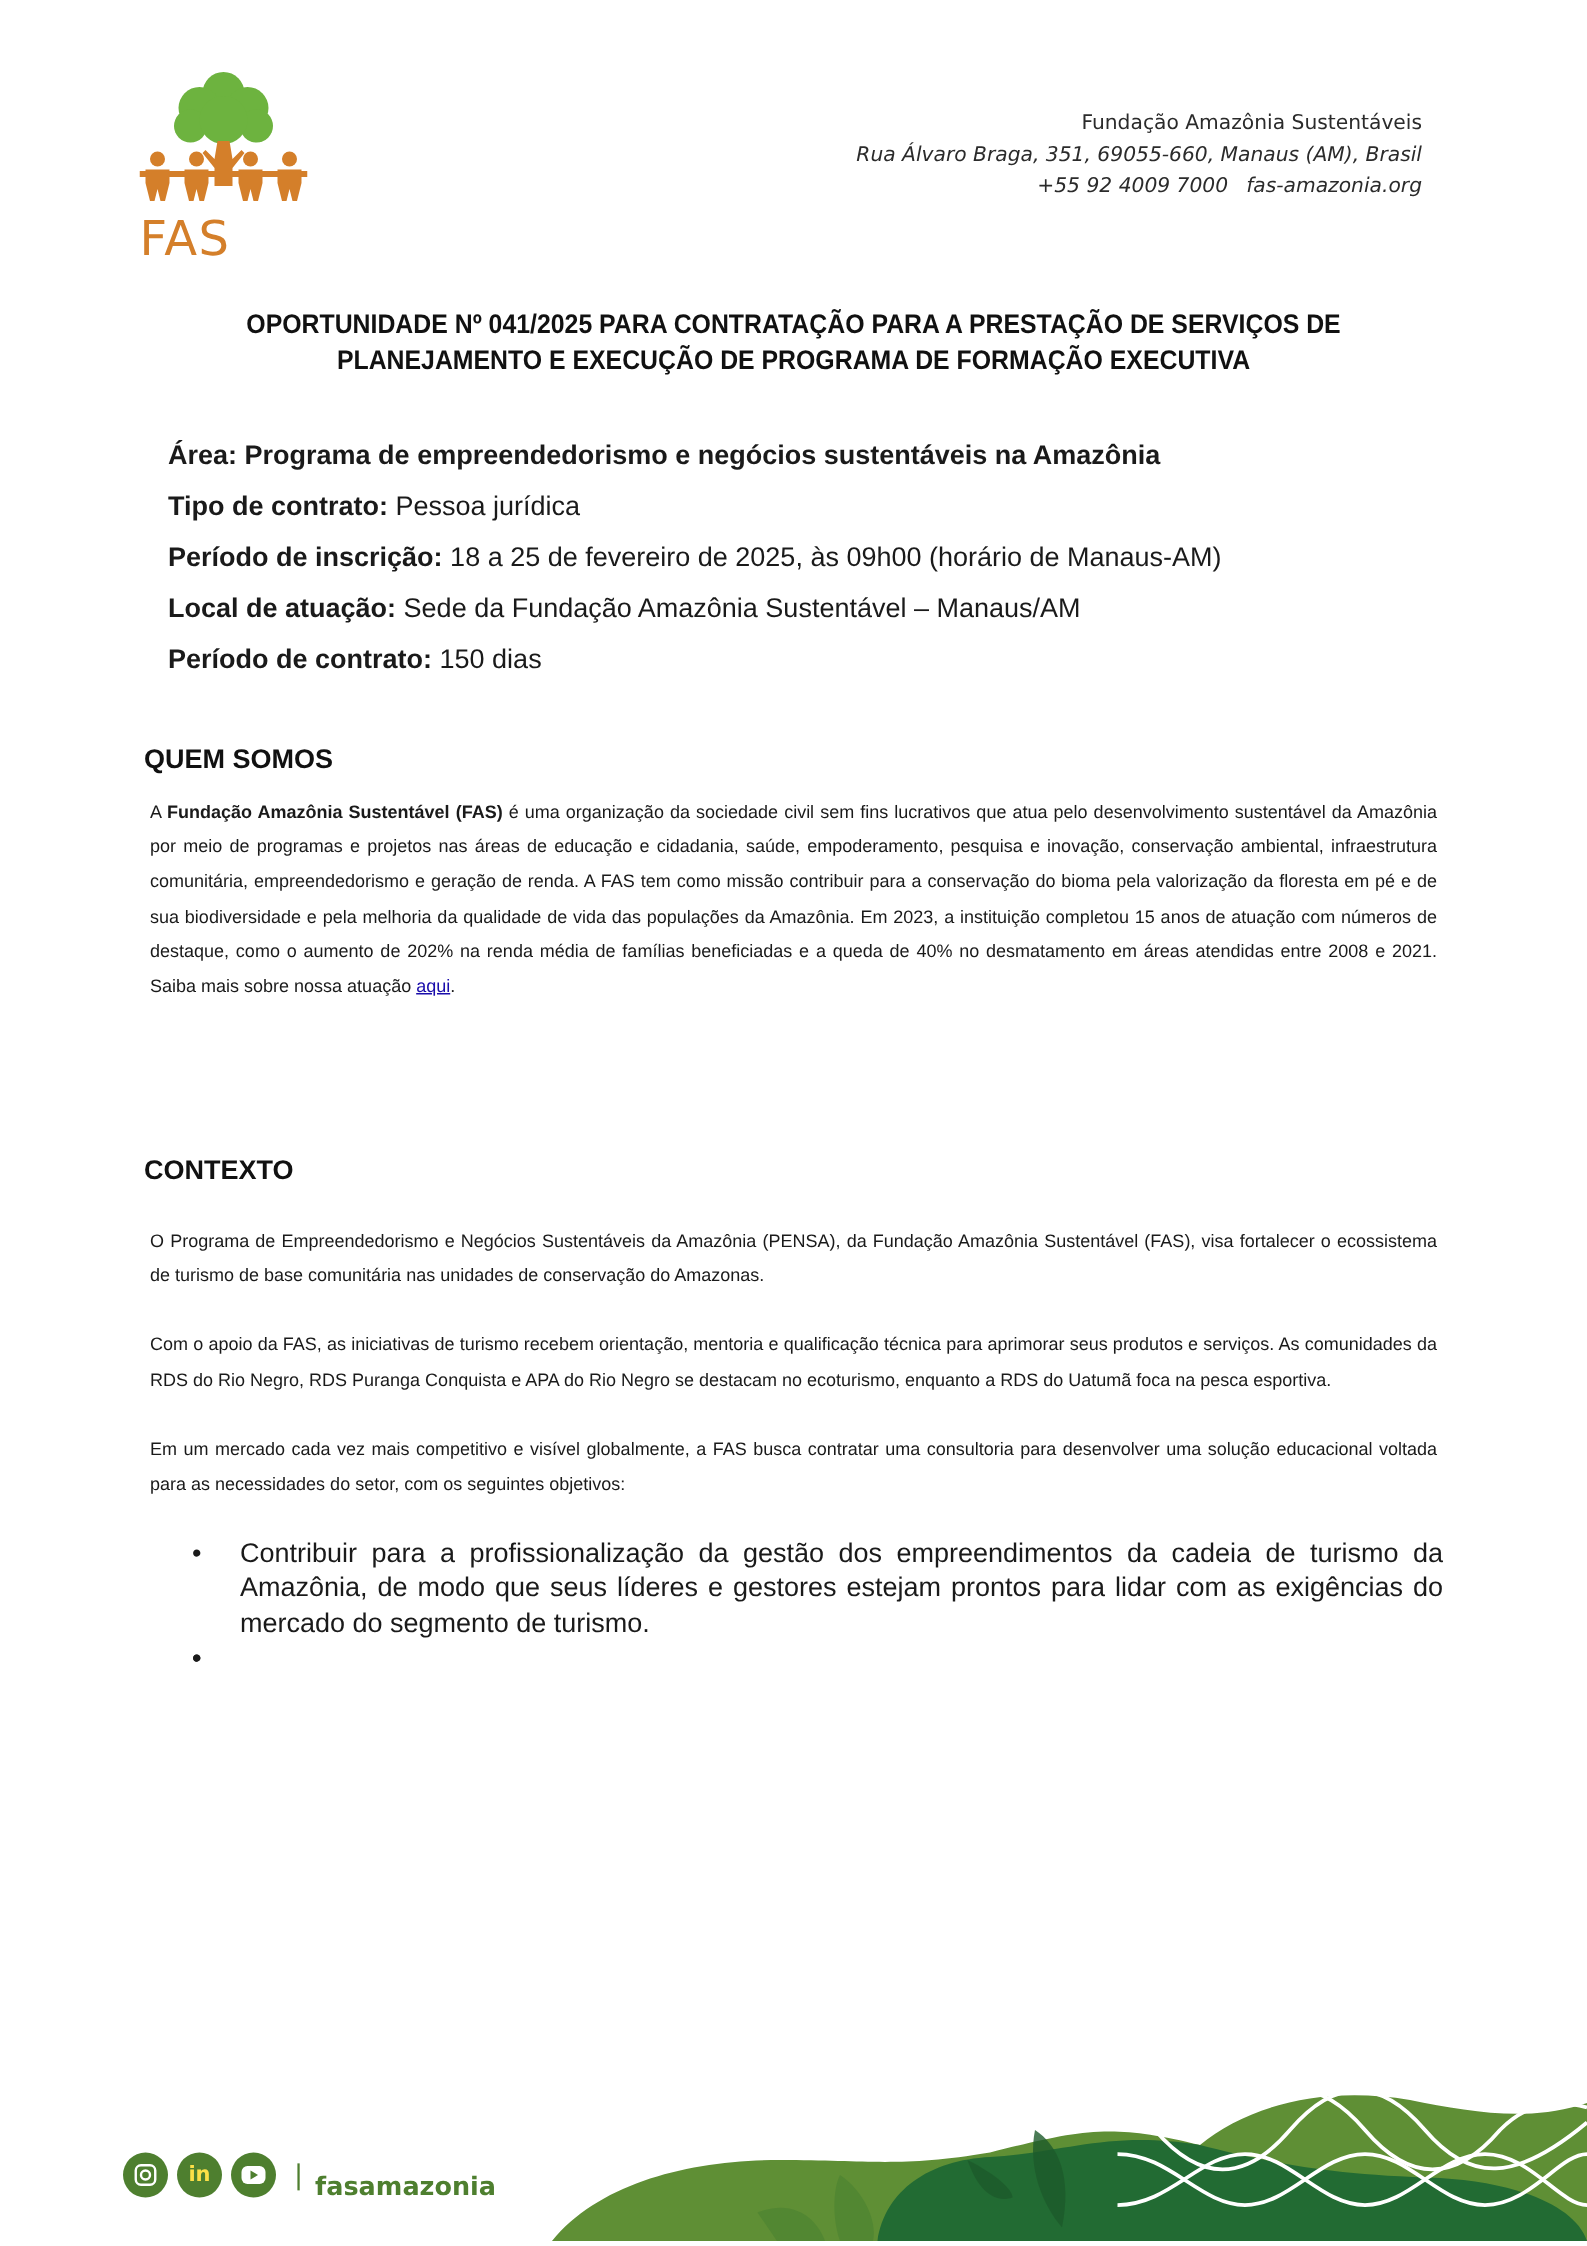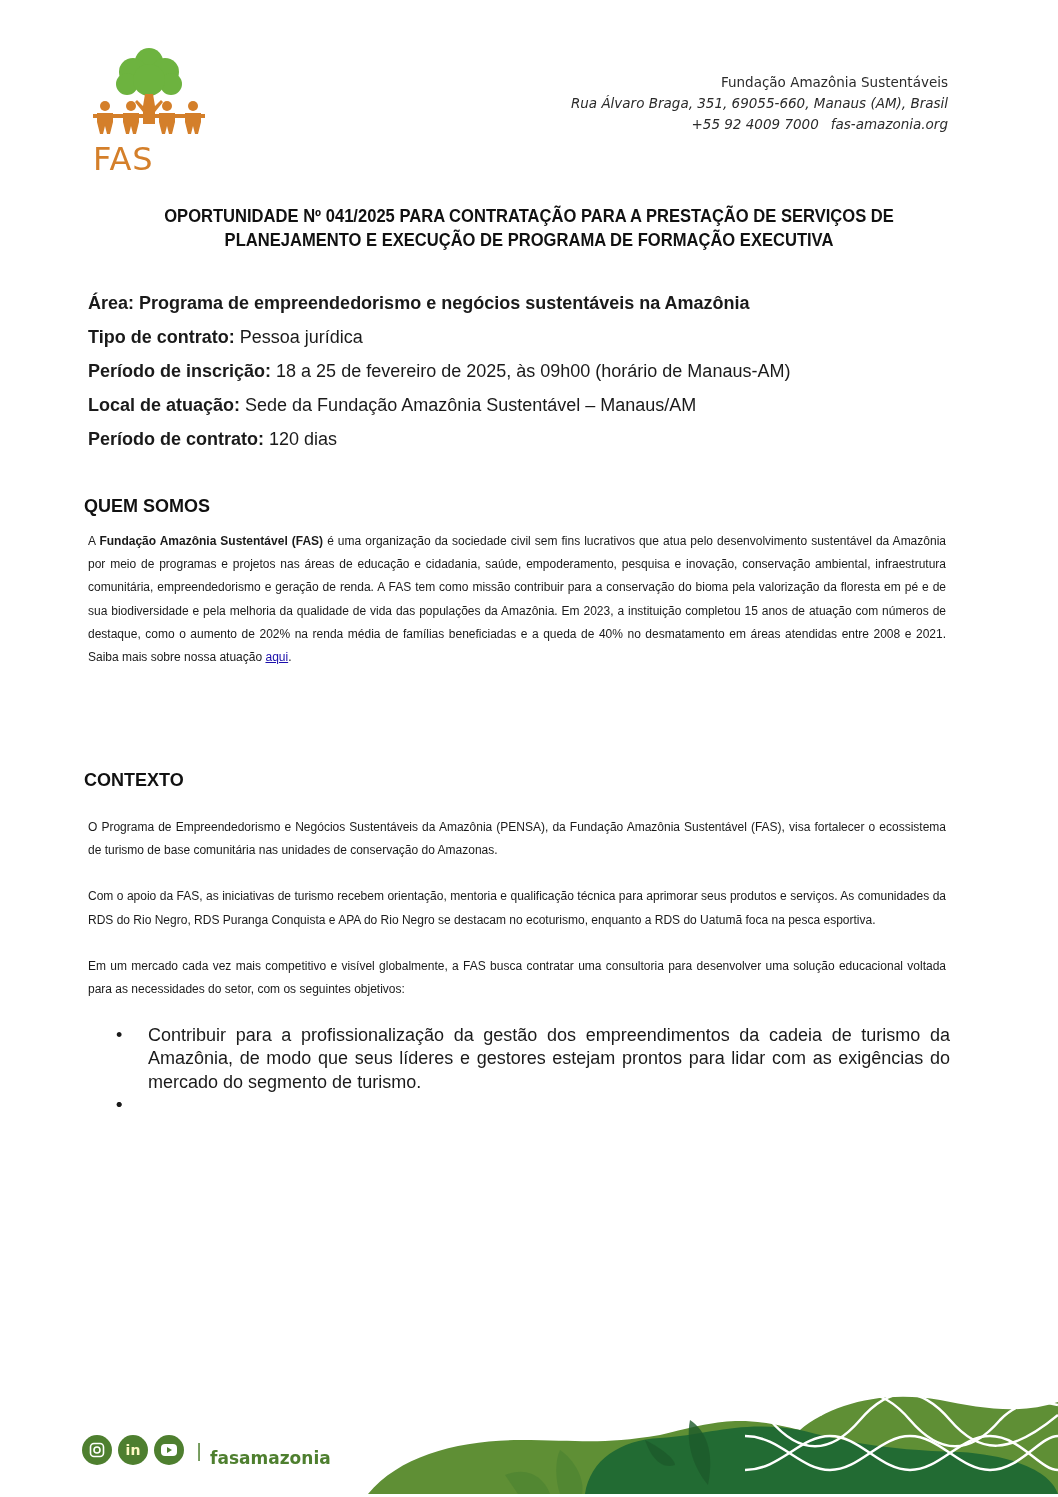--- a/index.html
+++ b/index.html
@@ -14,37 +14,37 @@
   .org-info { position: absolute; right: 110px; top: 72px; text-align: right;
               font-family: "DejaVu Sans", sans-serif; font-size: 13.5px; line-height: 21px; color: #2b2b2b; }
   .org-info .name { font-style: normal; }
   .org-info .addr, .org-info .contact { font-style: italic; }
   .org-info .contact span + span { margin-left: 12px; }
 
   .title { position: absolute; left: 96px; width: 866px; top: 204px; text-align: center;
            font-weight: bold; font-size: 18px; line-height: 24px; color: #111;
            transform: scaleX(0.92); transform-origin: center top; }
 
-  .fields { position: absolute; left: 88px; top: 286px; width: 860px; }
+  .fields { position: absolute; left: 112px; top: 286px; width: 860px; }
   .field { font-size: 18px; line-height: 34px; height: 34px; white-space: nowrap; }
   .field b { font-weight: bold; }
 
-  .section { position: absolute; left: 84px; width: 866px; }
+  .section { position: absolute; left: 96px; width: 866px; }
   .h { font-weight: bold; font-size: 18px; line-height: 24px; color: #111; }
   .p { font-size: 12px; line-height: 23.2px; text-align: justify; text-align-last: left; margin: 4px; }
   a.link { color: #1a0dab; text-decoration: underline; }
 
   ul.objectives { margin: 0; padding: 0; list-style: none; }
   ul.objectives li { position: relative; padding-left: 64px; font-size: 18px; line-height: 23.2px;
                       text-align: justify; text-align-last: left; }
   ul.objectives li .bullet { position: absolute; left: 32px; top: 0; }
 
   .footer-social { position: absolute; left: 82px; top: 1432px; display: flex; align-items: center; }
   .social-icon { width: 30px; height: 30px; border-radius: 50%; background: #4e7f2f; margin-right: 6px;
-                 display: flex; align-items: center; justify-content: center; color: #fef9c3;
+                 display: flex; align-items: center; justify-content: center; color: #fde047;
                  font-family: "DejaVu Sans", sans-serif; font-weight: bold; font-size: 14px; }
   .footer-sep { color: #4e7f2f; font-size: 18px; margin: 0 8px 0 6px; font-family: "DejaVu Sans", sans-serif; }
   .footer-handle { color: #4e7f2f; font-weight: bold; font-size: 17px; font-family: "DejaVu Sans", sans-serif; margin-top: 16px; }
 
   .footer-wave { position: absolute; left: 360px; top: 1360px; width: 698px; height: 137px; }
 </style>
 </head>
 <body>
 
 <div class="logo">
@@ -87,21 +87,21 @@
 <div class="title">
   <div>OPORTUNIDADE Nº 041/2025 PARA CONTRATAÇÃO PARA A PRESTAÇÃO DE SERVIÇOS DE</div>
   <div>PLANEJAMENTO E EXECUÇÃO DE PROGRAMA DE FORMAÇÃO EXECUTIVA</div>
 </div>
 
 <div class="fields">
   <div class="field"><b>Área:</b> <b>Programa de empreendedorismo e negócios sustentáveis na Amazônia</b></div>
   <div class="field"><b>Tipo de contrato:</b> <span>Pessoa jurídica</span></div>
   <div class="field"><b>Período de inscrição:</b> <span>18 a 25 de fevereiro de 2025, às 09h00 (horário de Manaus-AM)</span></div>
   <div class="field"><b>Local de atuação:</b> <span>Sede da Fundação Amazônia Sustentável – Manaus/AM</span></div>
-  <div class="field"><b>Período de contrato:</b> <span>120 dias</span></div>
+  <div class="field"><b>Período de contrato:</b> <span>150 dias</span></div>
 </div>
 
 <div class="section" style="top:494px;">
   <div class="h">QUEM SOMOS</div>
   <p class="p" style="margin-top:12px;"><span>A </span><b>Fundação Amazônia Sustentável (FAS)</b><span> é uma organização da sociedade civil sem fins lucrativos que atua pelo desenvolvimento sustentável da Amazônia por meio de programas e projetos nas áreas de educação e cidadania, saúde, empoderamento, pesquisa e inovação, conservação ambiental, infraestrutura comunitária, empreendedorismo e geração de renda. A FAS tem como missão contribuir para a conservação do bioma pela valorização da floresta em pé e de sua biodiversidade e pela melhoria da qualidade de vida das populações da Amazônia. Em 2023, a instituição completou 15 anos de atuação com números de destaque, como o aumento de 202% na renda média de famílias beneficiadas e a queda de 40% no desmatamento em áreas atendidas entre 2008 e 2021. Saiba mais sobre nossa atuação </span><a class="link" href="#">aqui</a><span>.</span></p>
 </div>
 
 <div class="section" style="top:768px;">
   <div class="h">CONTEXTO</div>
   <p class="p" style="margin-top:24px;">O Programa de Empreendedorismo e Negócios Sustentáveis da Amazônia (PENSA), da Fundação Amazônia Sustentável (FAS), visa fortalecer o ecossistema de turismo de base comunitária nas unidades de conservação do Amazonas.</p>

